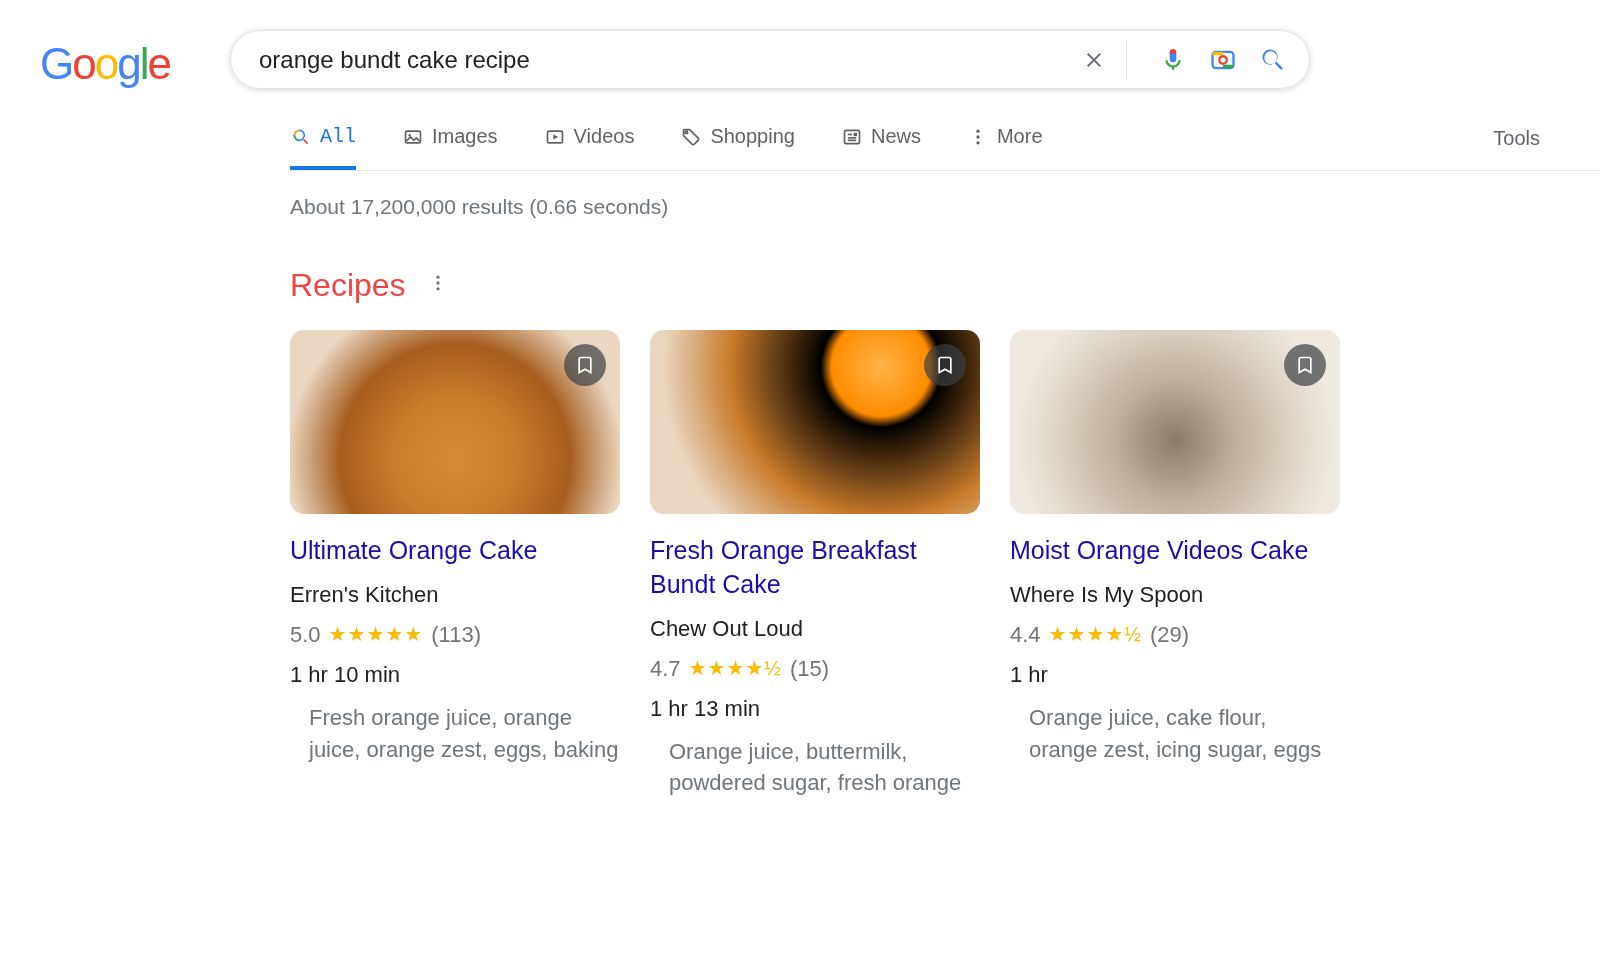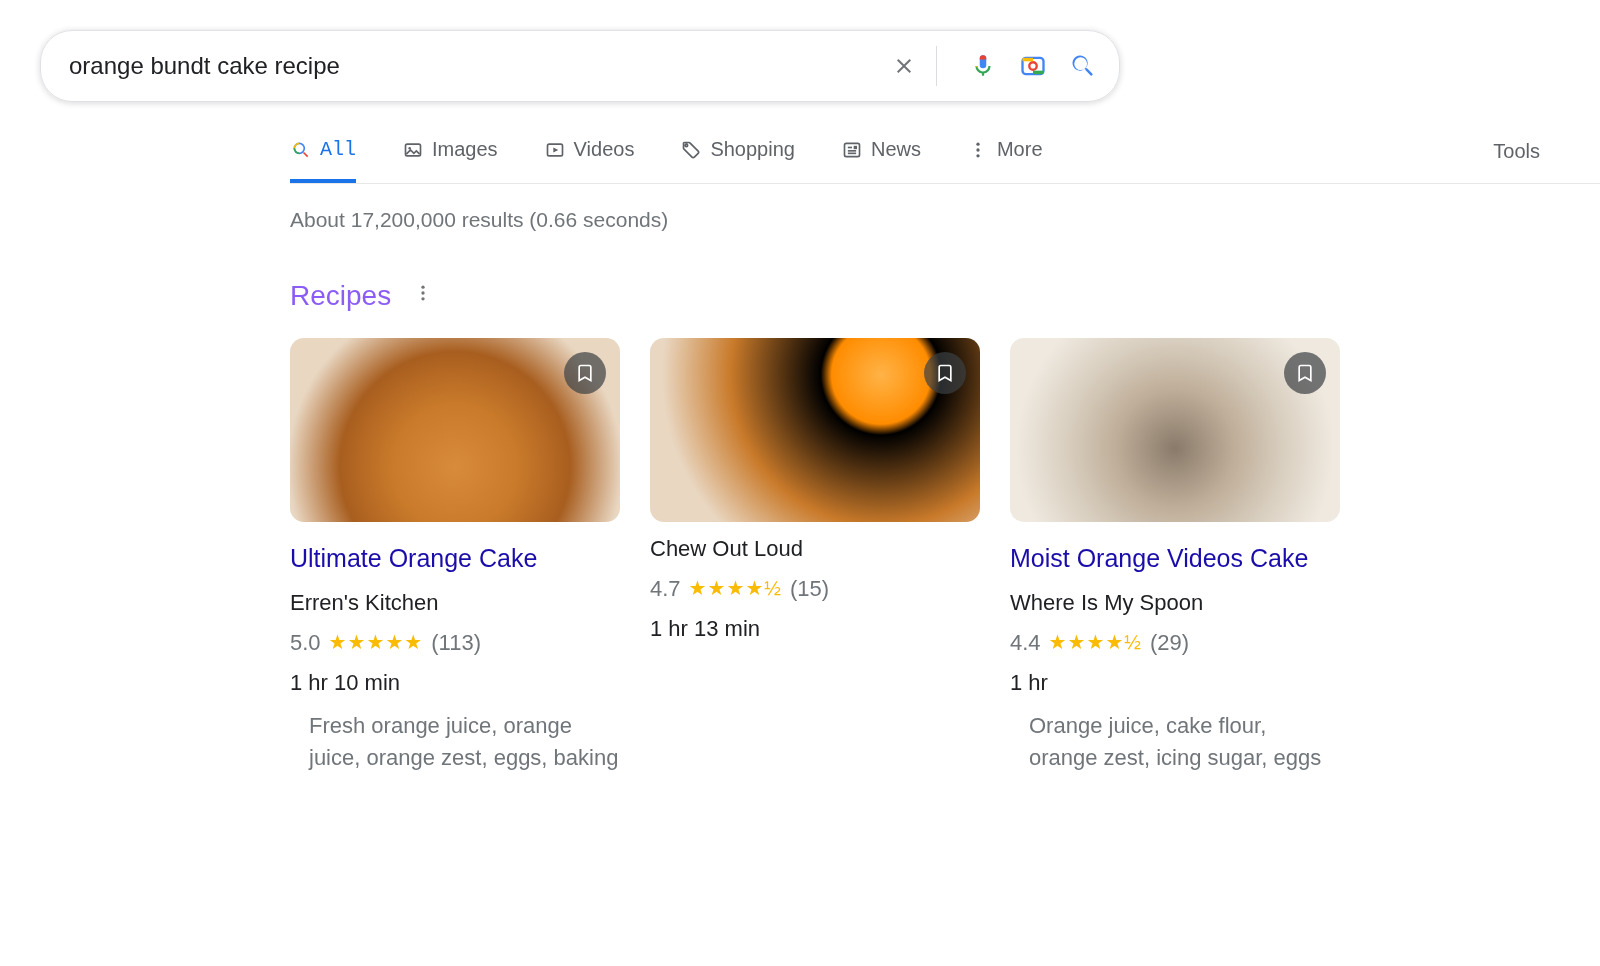--- a/index.html
+++ b/index.html
@@ -24,21 +24,21 @@
   .logo span:nth-child(1){color:#4285F4;}
   .logo span:nth-child(2){color:#EA4335;}
   .logo span:nth-child(3){color:#FBBC05;}
   .logo span:nth-child(4){color:#4285F4;}
   .logo span:nth-child(5){color:#34A853;}
   .logo span:nth-child(6){color:#EA4335;}
   .searchbar {
     display: flex;
     align-items: center;
     width: 1080px;
-    height: 72px;
+    height: 59px;
     border: 1px solid #dfe1e5;
     border-radius: 32px;
     box-shadow: 0 1px 6px rgba(32,33,36,.18);
     padding: 0 18px 0 28px;
   }
   .searchbar input {
     flex: 1;
     border: none;
     outline: none;
     font-size: 24px;
@@ -72,21 +72,21 @@
     font-size: 21px;
     color: #70757a;
   }
   .section-header {
     margin-left: 290px;
     margin-top: 48px;
     display:flex;
     align-items:center;
     gap:22px;
   }
-  .section-header h2 { font-size:28px; font-weight:400; color:#8b5cf6;}
+  .section-header h2 { font-size:32px; font-weight:400; color:#ef4444;}
   .more-dots { color:#70757a; font-size:22px; cursor:pointer;}
   .recipes-row {
     margin-left: 290px;
     margin-top: 26px;
     display:flex;
     gap:30px;
   }
   .recipe-card { width: 330px; }
   .recipe-img {
     width:330px; height:184px; border-radius:14px;
@@ -109,20 +109,23 @@
   .recipe-ing { font-size:22px; color:#70757a; margin-top:14px; line-height:1.45;margin-left:19px;}
   
   .img1 { background: radial-gradient(circle at 50% 70%, #d98b3c 0%, #c97a2a 30%, #a85e1f 55%, #e9d7c2 80%); }
   .img2 { background: radial-gradient(circle at 70% 20%, #ffb347 0%, #ff8c00 18%, #000 22%, #c97a2a 55%, #e9d7c2 80%); }
   .img3 { background: radial-gradient(circle at 50% 60%, #8a7a6a 0%, #bfae99 30%, #d9cfc0 55%, #efe9e0 80%); }
 </style>
 </head>
 <body>
 
 <div class="header">
+  <div class="logo">
+    <span>G</span><span>o</span><span>o</span><span>g</span><span>l</span><span>e</span>
+  </div>
   <div class="searchbar">
     <input type="text" value="orange bundt cake recipe" style="">
     <div class="sb-icon">
       <svg width="24" height="24" viewBox="0 0 24 24">
           <path fill="#70757a" d="M19 6.41 17.59 5 12 10.59 6.41 5 5 6.41 10.59 12 5 17.59 6.41 19 12 13.41 17.59 19 19 17.59 13.41 12z"></path>
         </svg>
     </div>
     <div class="sb-divider"></div>
     <div class="sb-icon">
       <svg width="26" height="26" viewBox="0 0 24 24">
@@ -249,27 +252,29 @@
   </div>
 
   <div class="recipe-card">
     <div class="recipe-img img2">
       <div class="bookmark">
         <svg width="20" height="20" viewBox="0 0 24 24">
             <path d="M17 3H7a2 2 0 0 0-2 2v16l7-4 7 4V5a2 2 0 0 0-2-2z" fill="none" stroke="#fff" stroke-width="2"></path>
           </svg>
       </div>
     </div>
+    <div class="recipe-title">Fresh Orange Breakfast Bundt Cake</div>
     <div class="recipe-source">Chew Out Loud</div>
     <div class="recipe-rating">
       <span>4.7</span>
       <span class="stars">★★★★½</span>
       <span>(15)</span>
     </div>
     <div class="recipe-time">1 hr 13 min</div>
+    <div class="recipe-ing">Orange juice, buttermilk, powdered sugar, fresh orange</div>
   </div>
 
   <div class="recipe-card">
     <div class="recipe-img img3">
       <div class="bookmark">
         <svg width="20" height="20" viewBox="0 0 24 24">
             <path d="M17 3H7a2 2 0 0 0-2 2v16l7-4 7 4V5a2 2 0 0 0-2-2z" fill="none" stroke="#fff" stroke-width="2"></path>
           </svg>
       </div>
     </div>

